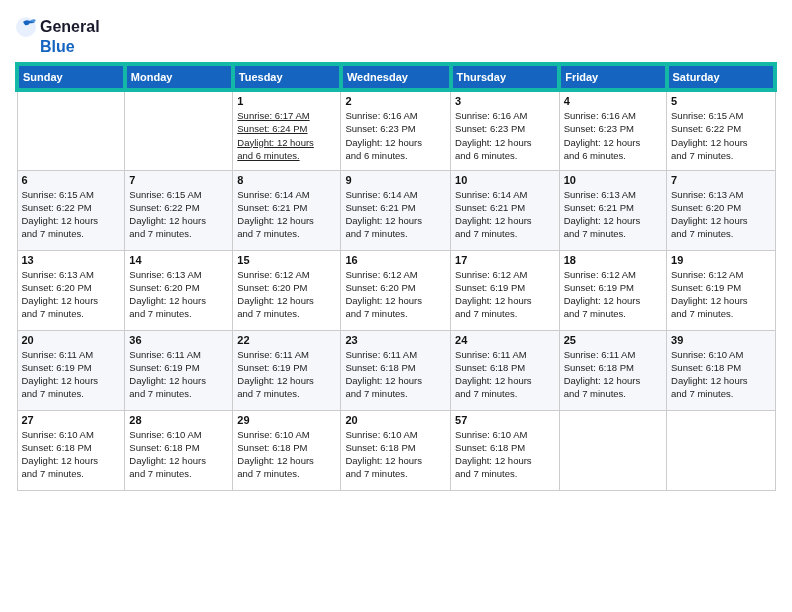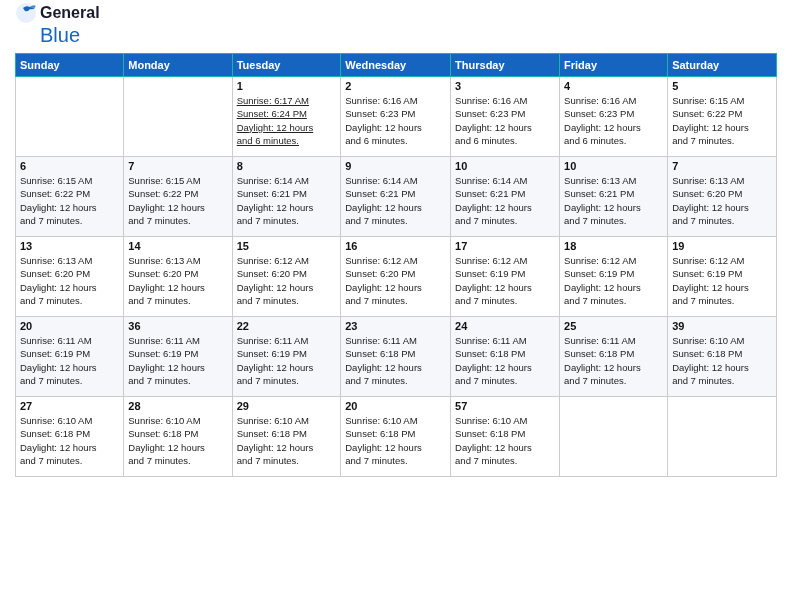--- a/index.html
+++ b/index.html
@@ -6,21 +6,21 @@
     body {
       font-family: Arial, sans-serif;
       background: #fff;
       width: 792px;
       height: 612px;
       overflow: hidden;
     }
     .page {
       width: 792px;
       height: 612px;
-      padding: 2px 15px;
+      padding: 16px 15px;
       background: #fff;
     }
     .header {
       display: flex;
       justify-content: space-between;
       align-items: flex-start;
       margin-bottom: 6px;
     }
     .title-area {
       text-align: right;
@@ -40,21 +40,21 @@
       border-collapse: collapse;
       font-size: 10px;
     }
     .calendar th {
       background: #1565c0;
       color: #fff;
       padding: 5px 4px;
       text-align: left;
       font-size: 11px;
       font-weight: bold;
-      border: 1px solid #14b8a6;
+      border: 4px solid #14b8a6;
     }
     .calendar td {
       border: 1px solid #ccc;
       vertical-align: top;
       padding: 3px 4px;
       width: 113px;
       min-height: 70px;
       height: 80px;
       background: #fff;
     }
@@ -90,21 +90,21 @@
     <div class="logo-wrapper">
 <div style="display:flex;flex-direction:column;align-items:flex-start;">
   <div style="display:flex;align-items:center;">
     <svg width="22" height="22" viewBox="0 0 22 22" style="margin-right:3px;">
       <ellipse cx="11" cy="11" rx="10" ry="10" fill="#e8f0fe"></ellipse>
       <path d="M8 6 Q11 3 15 5 Q18 3 20 6 Q17 8 15 7 Q13 10 10 9 Z" fill="#1565c0"></path>
       <path d="M15 5 Q18 2 21 4 Q19 7 17 6 Z" fill="#4a90d9"></path>
     </svg>
     <span style="font-size:16px;font-weight:bold;color:#1a1a2e;">General</span>
   </div>
-  <span style="font-size:20px;font-weight:normal;color:#1565c0;margin-left:25px;">Blue</span>
+  <span style="font-size:16px;font-weight:bold;color:#1565c0;margin-left:25px;">Blue</span>
 </div>
 </div>
     <div class="title-area">
       <div class="month-title"></div>
       <div class="location"></div>
     </div>
   </div>
 
   <table class="calendar">
     <thead>

